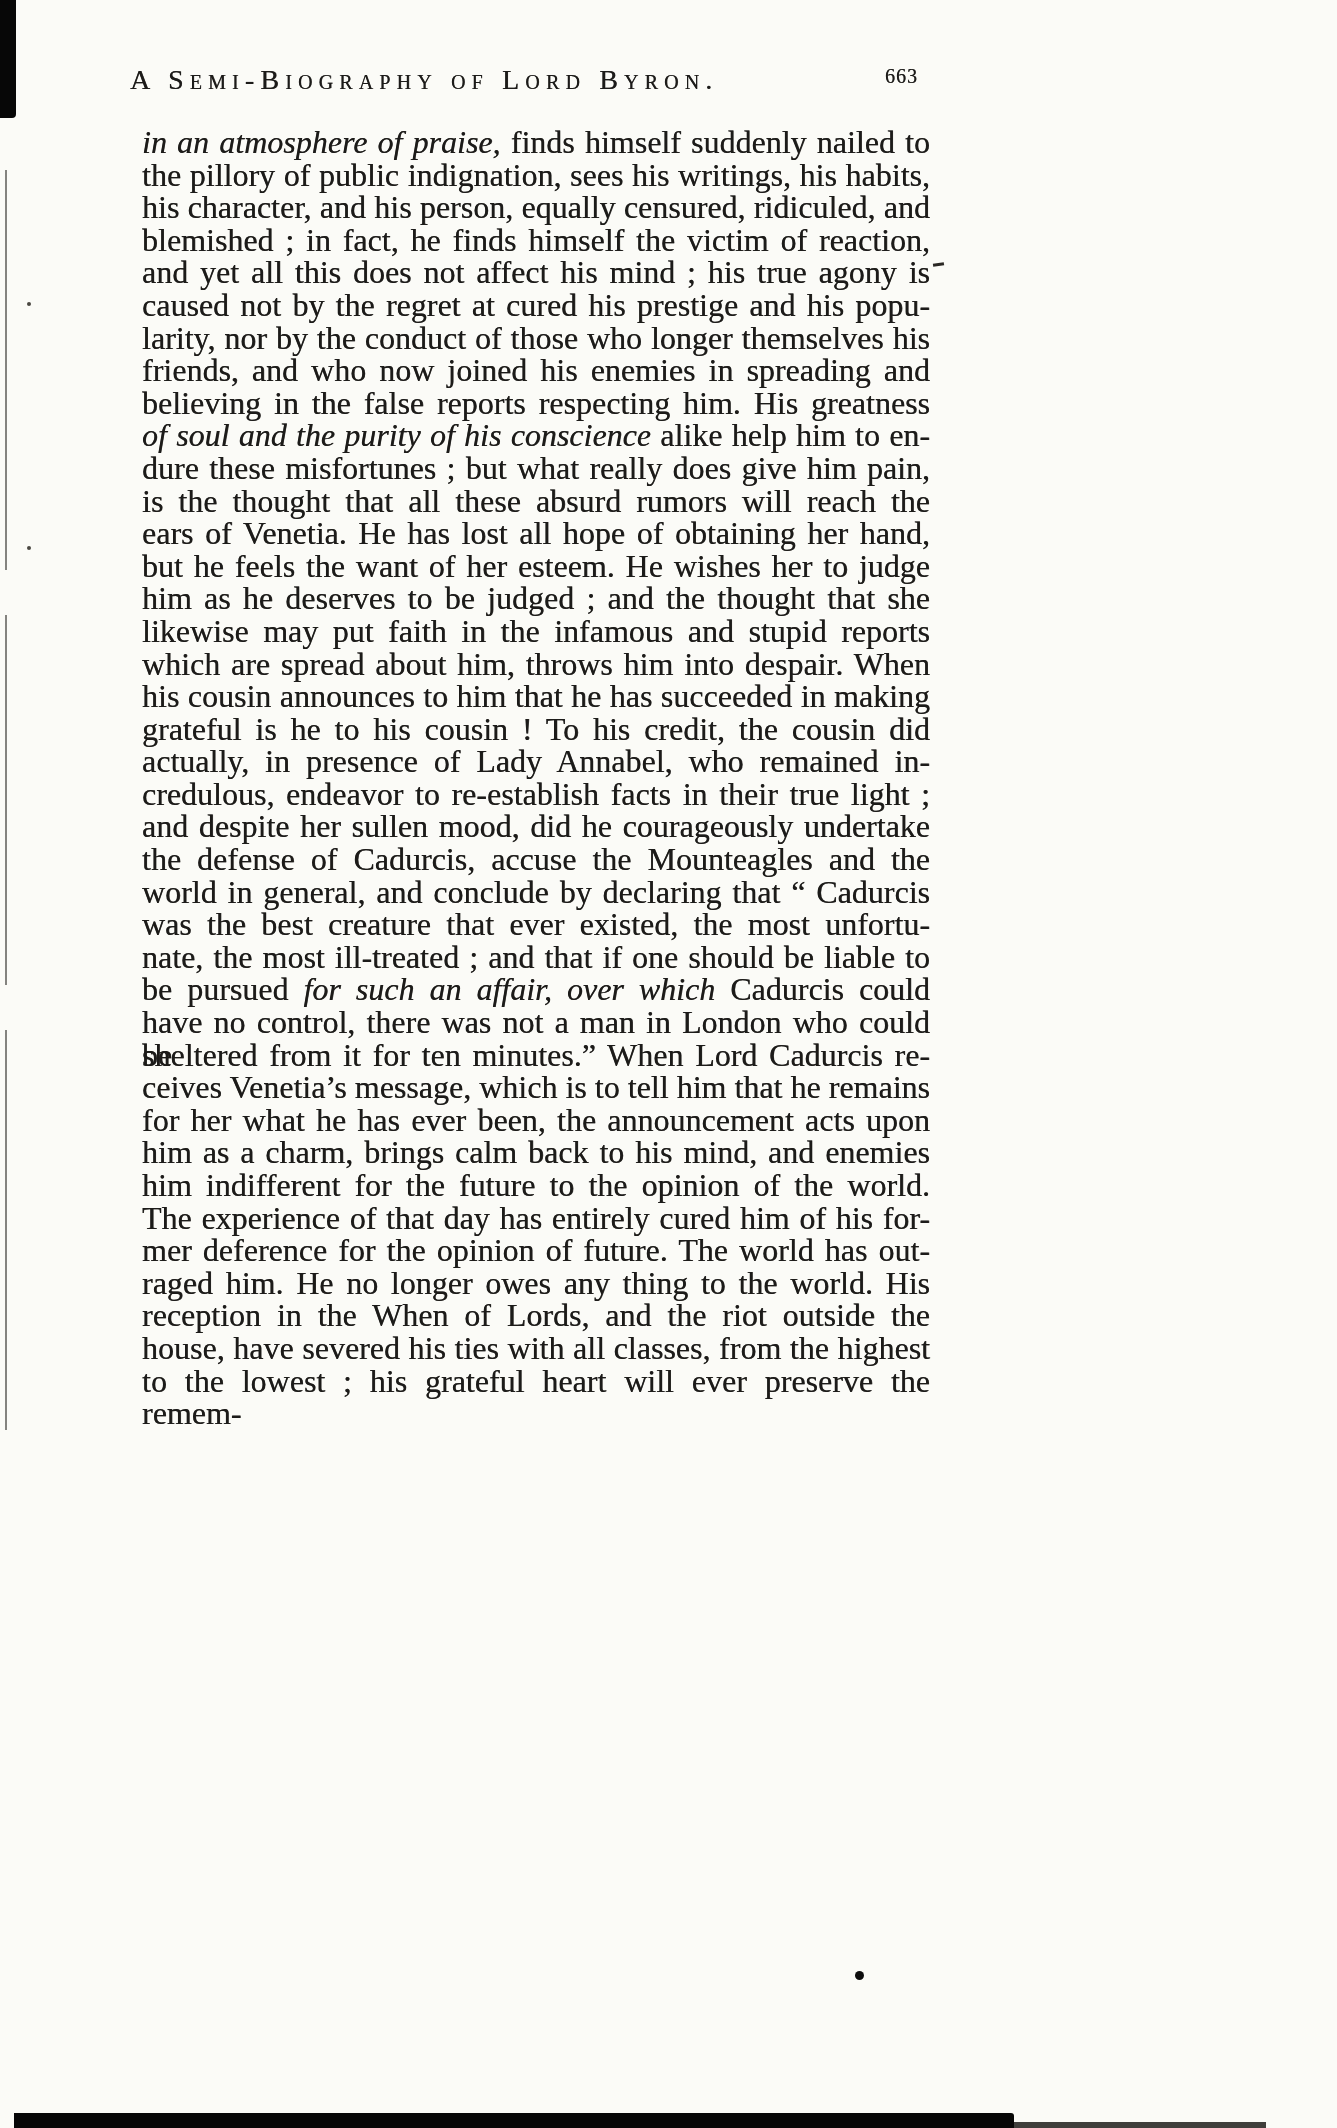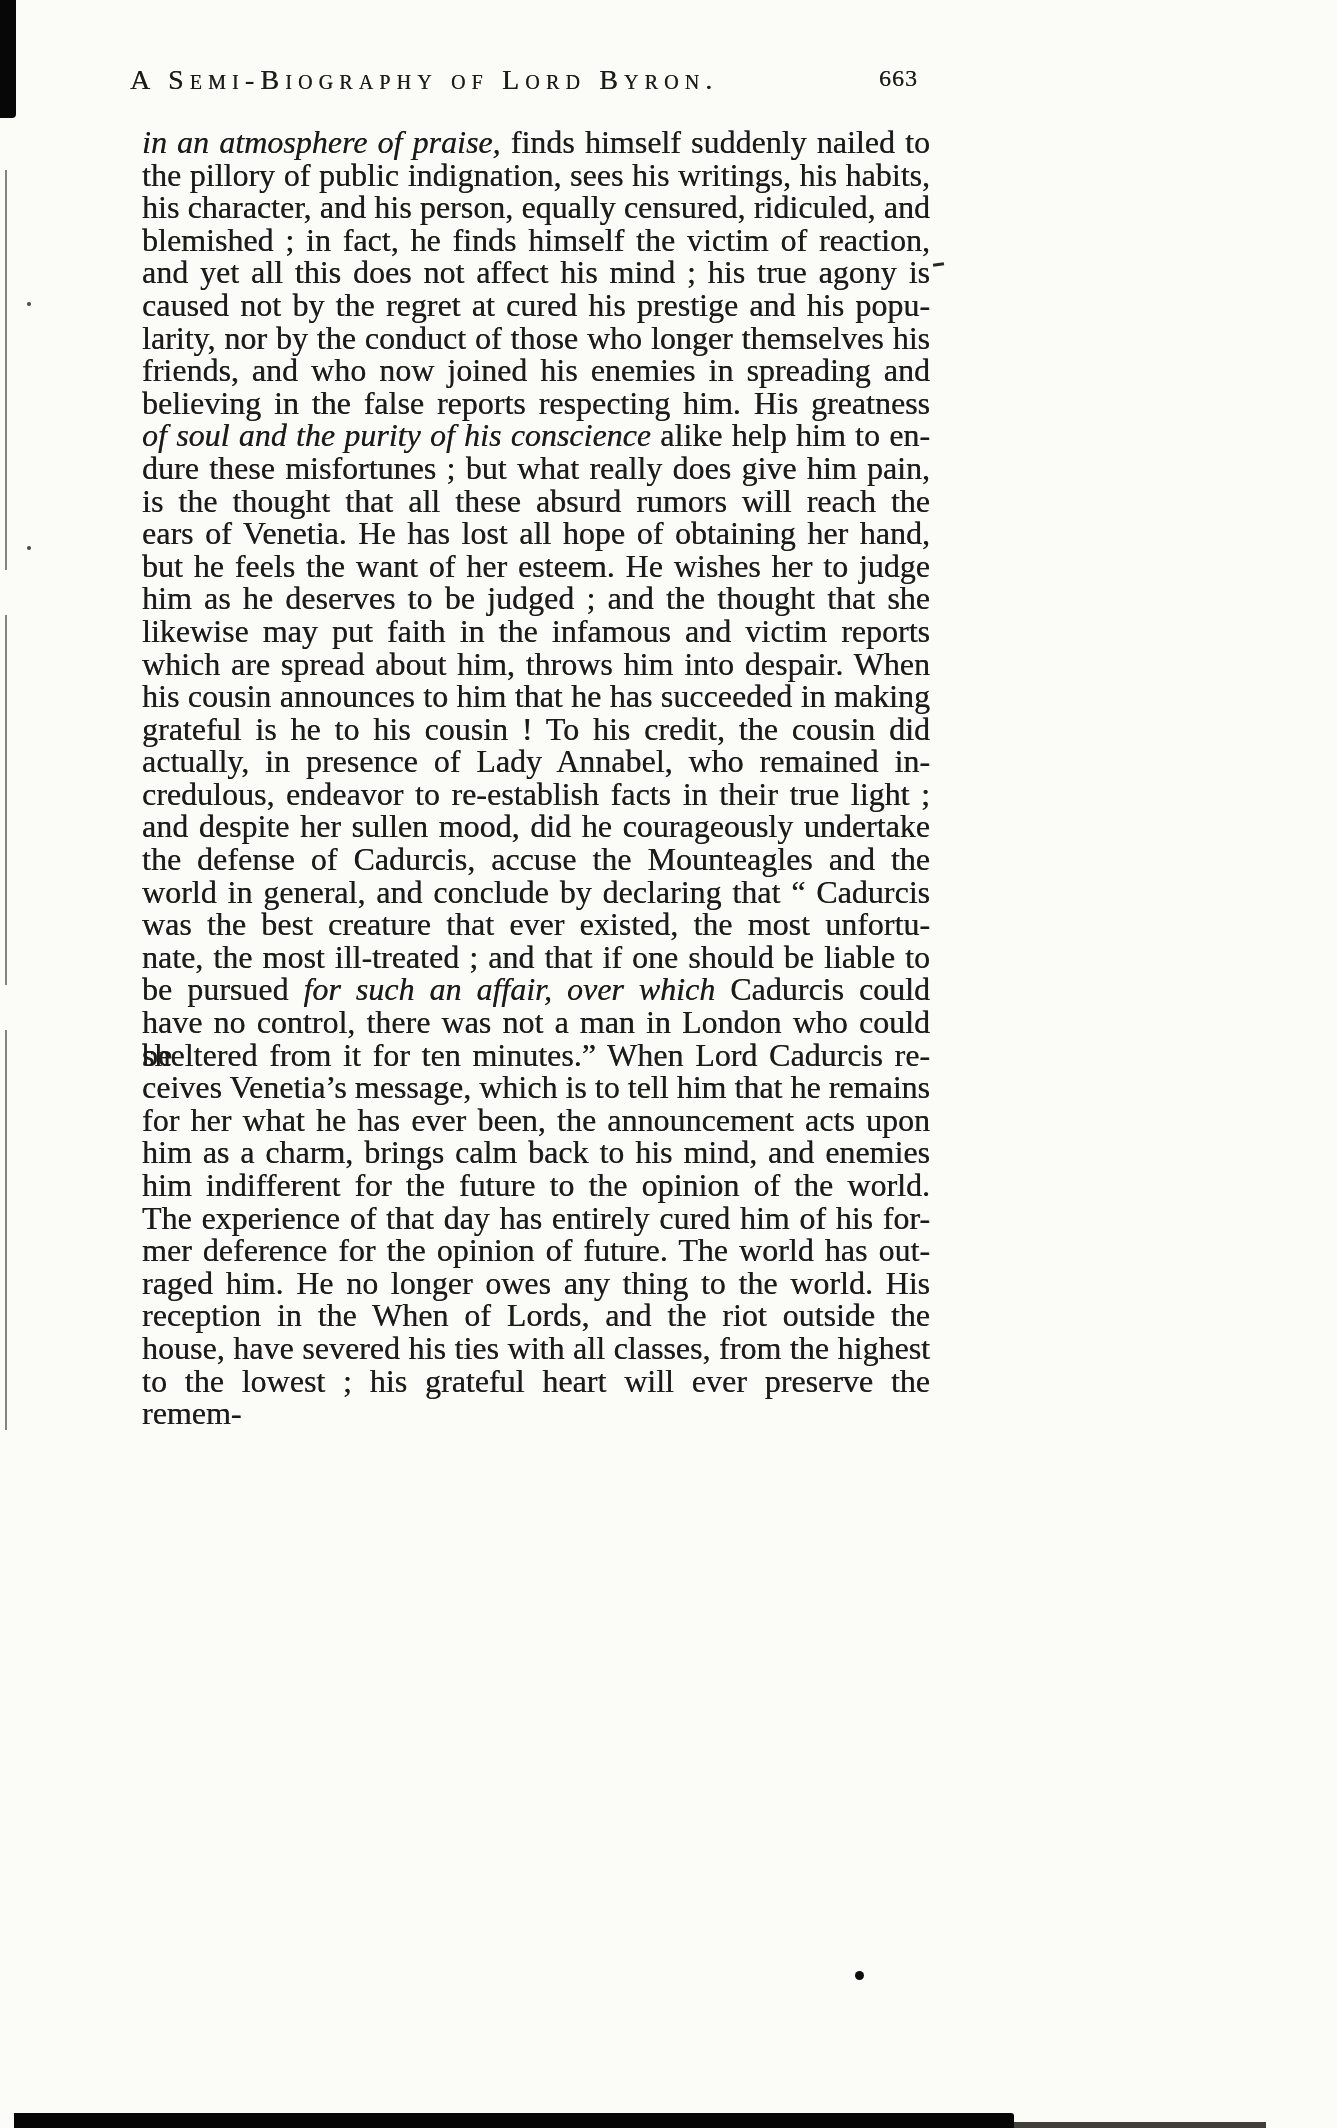--- a/index.html
+++ b/index.html
@@ -27,21 +27,21 @@
   .running-title {
     font-variant: small-caps;
     font-size: 28px;
     letter-spacing: 0.22em;
     white-space: nowrap;
   }
   .folio {
     position: absolute;
     right: 0;
     top: 1px;
-    font-size: 24px;
+    font-size: 20px;
     letter-spacing: 1px;
   }
 
   
   .text-block {
     position: absolute;
     top: 126px;
     left: 142px;
     width: 788px;
     font-size: 32px;
@@ -117,21 +117,21 @@
       <div class="line"><span>caused not by the regret at cured his prestige and his popu-</span></div>
       <div class="line"><span>larity, nor by the conduct of those who longer themselves his</span></div>
       <div class="line"><span>friends, and who now joined his enemies in spreading and</span></div>
       <div class="line"><span>believing in the false reports respecting him.  His greatness</span></div>
       <div class="line"><i>of soul and the purity of his conscience</i><span> alike help him to en-</span></div>
       <div class="line"><span>dure these misfortunes ; but what really does give him pain,</span></div>
       <div class="line"><span>is the thought that all these absurd rumors will reach the</span></div>
       <div class="line"><span>ears of Venetia.  He has lost all hope of obtaining her hand,</span></div>
       <div class="line"><span>but he feels the want of her esteem.  He wishes her to judge</span></div>
       <div class="line"><span>him as he deserves to be judged ; and the thought that she</span></div>
-      <div class="line"><span>likewise may put faith in the infamous and victim reports</span></div>
+      <div class="line"><span>likewise may put faith in the infamous and stupid reports</span></div>
       <div class="line"><span>which are spread about him, throws him into despair.  When</span></div>
       <div class="line"><span>his cousin announces to him that he has succeeded in making</span></div>
       <div class="line"><span>grateful is he to his cousin !  To his credit, the cousin did</span></div>
       <div class="line"><span>actually, in presence of Lady Annabel, who remained in-</span></div>
       <div class="line"><span>credulous, endeavor to re-establish facts in their true light ;</span></div>
       <div class="line"><span>and despite her sullen mood, did he courageously undertake</span></div>
       <div class="line"><span>the defense of Cadurcis, accuse the Mounteagles and the</span></div>
       <div class="line"><span>world in general, and conclude by declaring that “ Cadurcis</span></div>
       <div class="line"><span>was the best creature that ever existed, the most unfortu-</span></div>
       <div class="line"><span>nate, the most ill-treated ; and that if one should be liable to</span></div>

